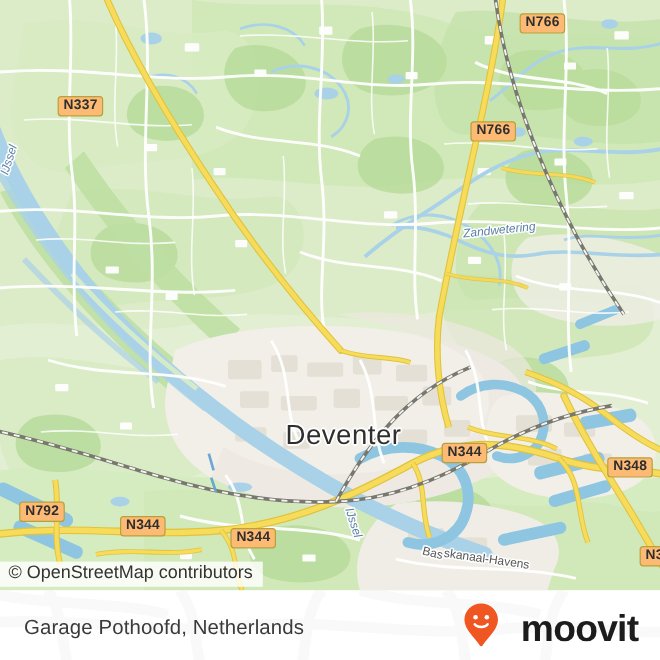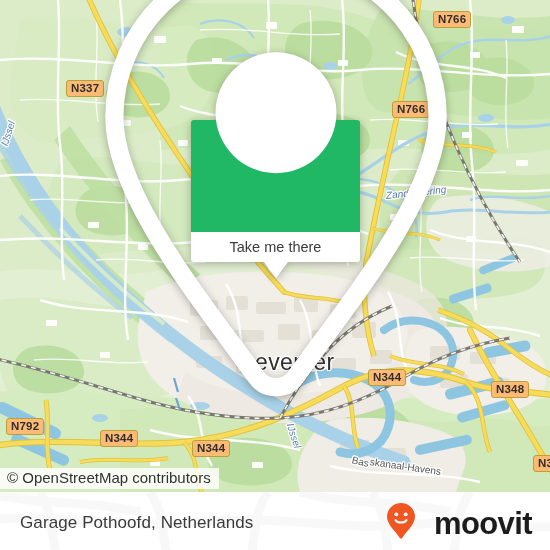--- a/index.html
+++ b/index.html
@@ -397,41 +397,29 @@
 
     <div class="maplabel water-label" style="left:290px; top:418px; transform:rotate(72deg); transform-origin:left center;">IJssel</div>
 
     <div class="maplabel water-label" style="left:386px; top:190px; transform:rotate(-6deg); transform-origin:left center;">Zandwetering</div>
 
     <div class="maplabel place-label" style="left:352px; top:454px; transform:rotate(14deg); transform-origin:left center;">Bas</div>
 
     <div class="maplabel place-label" style="left:370px; top:456px; transform:rotate(8deg); transform-origin:left center;">skanaal-Havens</div>
 
     <div class="shield" style="left:433px; top:11px;">N766</div>
-    <div class="shield" style="left:66px; top:80px;">N337</div>
+    <div class="shield" style="left:48px; top:80px;">N337</div>
     <div class="shield" style="left:392px; top:101px;">N766</div>
     <div class="shield" style="left:368px; top:369px;">N344</div>
-    <div class="shield" style="left:491px; top:381px;">N348</div>
-    <div class="shield" style="left:6px; top:418px;">N792</div>
+    <div class="shield" style="left:506px; top:381px;">N348</div>
+    <div class="shield" style="left:16px; top:418px;">N792</div>
     <div class="shield" style="left:100px; top:430px;">N344</div>
     <div class="shield" style="left:192px; top:440px;">N344</div>
     <div class="shield" style="left:533px; top:455px;">N34</div>
 
-    <div id="popup">
-      <div id="popup-head">
-        <span>
-          <svg width="58" height="70" viewBox="0 0 58 70" xmlns="http://www.w3.org/2000/svg">
-            <path d="M29 4 C16.3 4 6 14.1 6 26.6 C6 38 19 53.5 26.2 63.6 C27.5 65.5 30.5 65.5 31.8 63.6 C39 53.5 52 38 52 26.6 C52 14.1 41.7 4 29 4 Z" fill="none" stroke="#ffffff" stroke-width="2.6"></path>
-            <circle cx="29" cy="26" r="8.6" fill="#ffffff"></circle>
-          </svg>
-        </span>
-      </div>
-      <div id="popup-cta">Take me there</div>
-      <div id="popup-tail"></div>
-    </div>
 
     <div id="attribution">© OpenStreetMap contributors</div>
   </div>
 
   <div id="footer">
     <div id="footer-wm">
       <svg width="550" height="550" viewBox="0 0 550 550" xmlns="http://www.w3.org/2000/svg">
         <rect x="0" y="0" width="550" height="550" fill="#ffffff"></rect>
         <g stroke="#ebebeb" stroke-width="9" fill="none">
           <path d="M-20,520 C60,512 120,530 200,522 C280,514 340,532 420,524 C480,518 520,530 570,526"></path>

